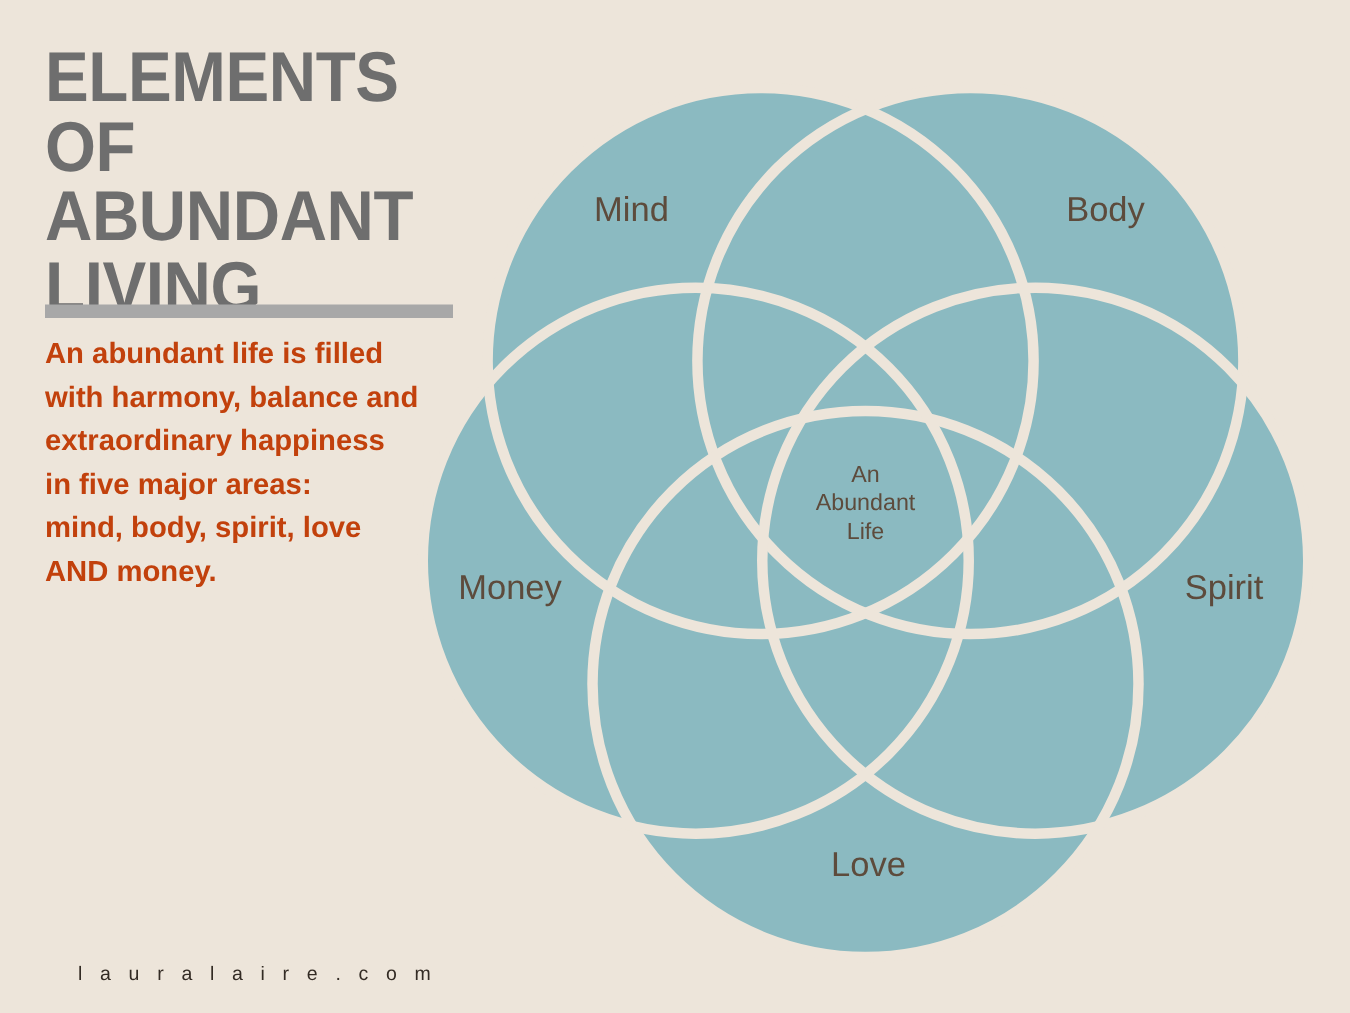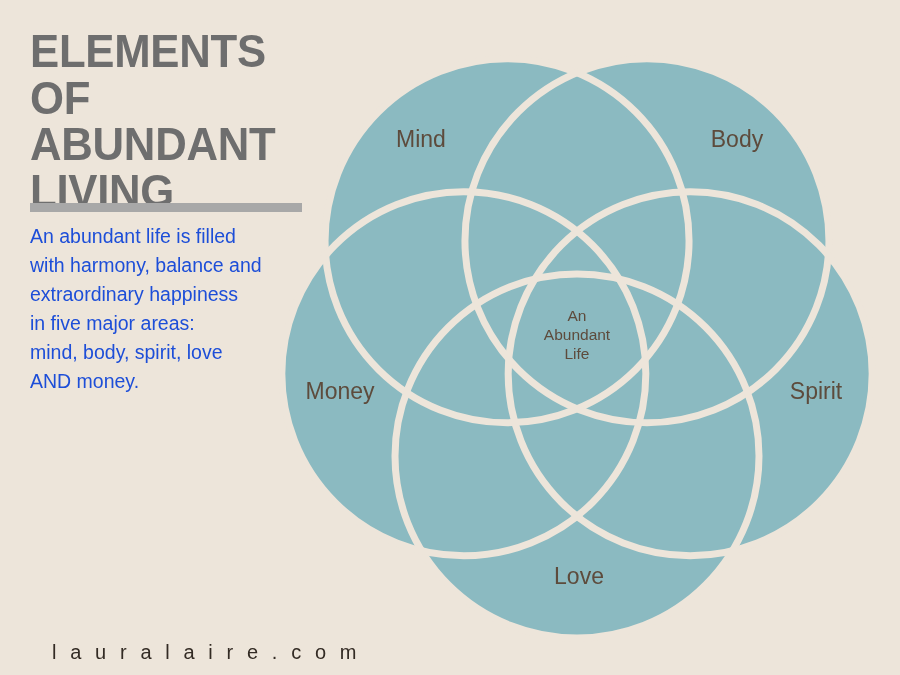--- a/index.html
+++ b/index.html
@@ -50,28 +50,29 @@
     background: #A8A8A8;
   }
   #intro-paragraph {
     position: absolute;
     left: 30px;
     top: 222px;
     width: 268px;
     margin: 0;
     font-size: 19.5px;
     line-height: 1.49;
-    color: #1d4ed8;
+    color: #c2410c;
     white-space: pre-line;
+    font-weight: bold;
   }
   #site-footer {
     position: absolute;
     left: 52px;
     top: 641px;
-    font-size: 20px;
+    font-size: 13px;
     letter-spacing: 4.1px;
     color: #332B24;
   }
 
   
   #venn-wrap {
     position: absolute;
     left: 256px;
     top: 16px;
     width: 644px;

